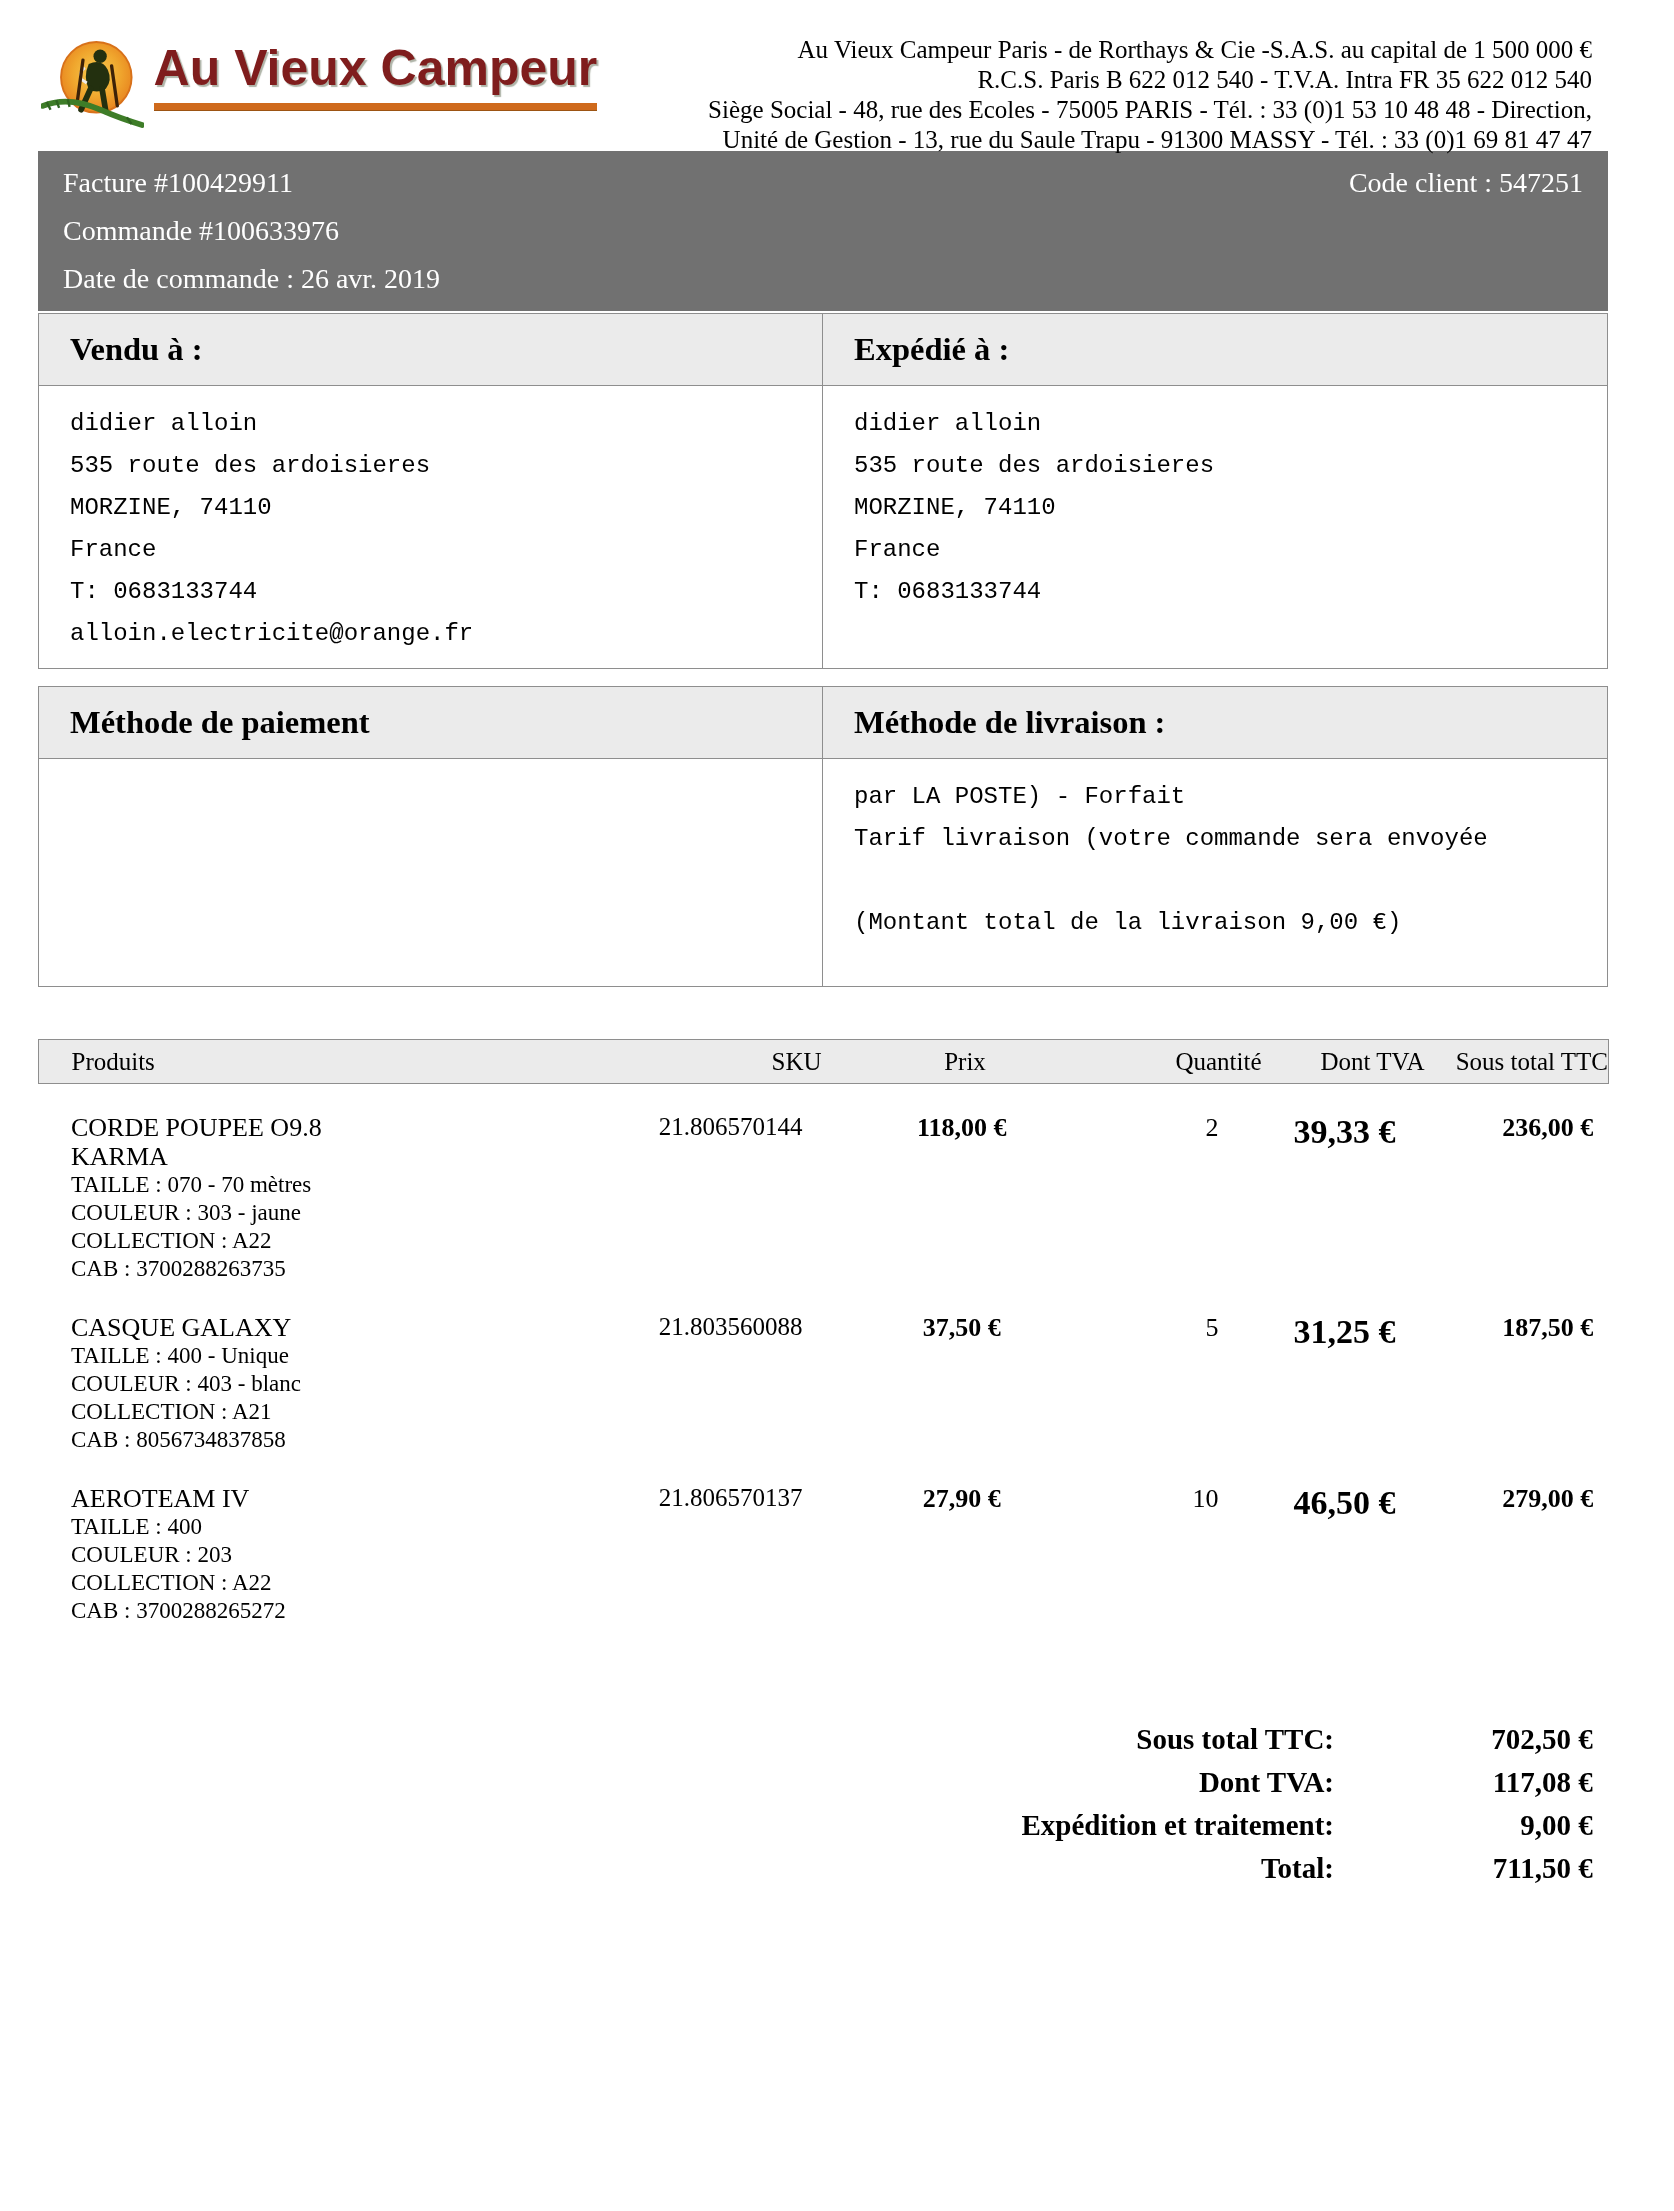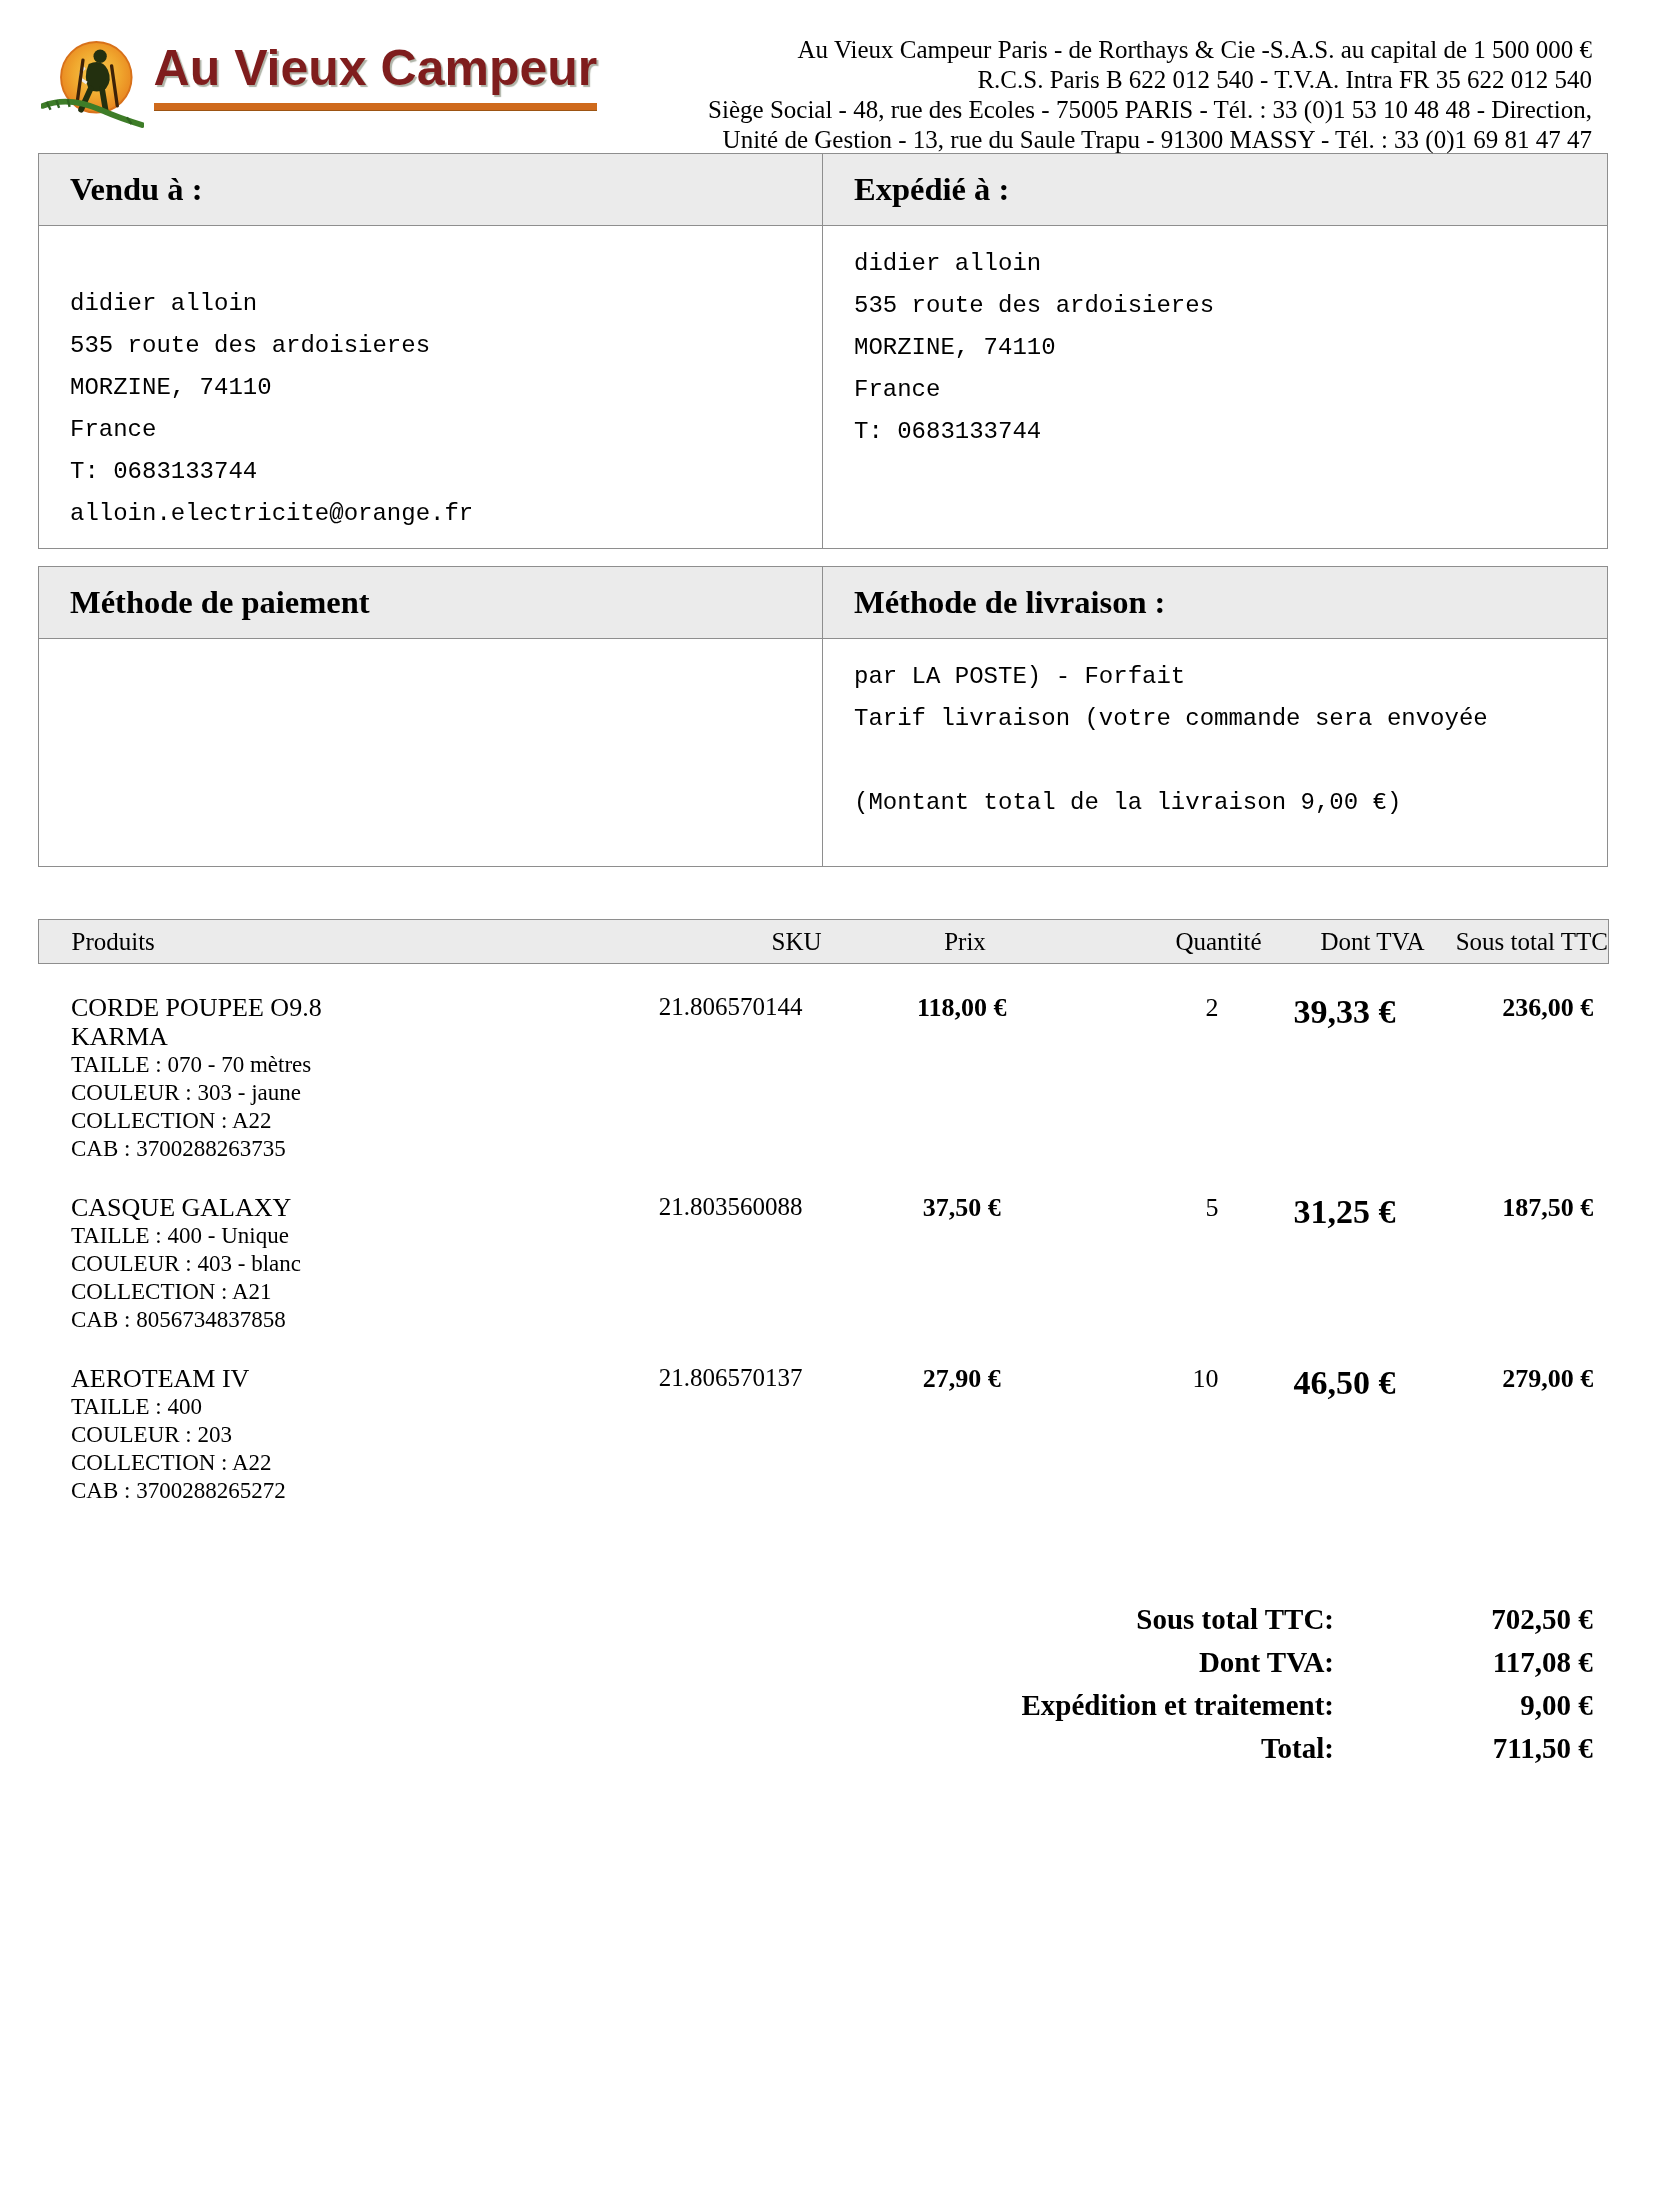--- a/index.html
+++ b/index.html
@@ -28,21 +28,21 @@
     margin:0 67px 0 38px;background:#717171;color:#fff;
     display:flex;justify-content:space-between;
     padding:7.6px 25px;box-sizing:border-box;
     font-size:28px;line-height:48px;height:160px;
   }
   .bar-right{white-space:nowrap;}
 
   
   .box{border:1.9px solid #8e8e8e;margin:0 67px 0 38px;display:flex;background:#fff;}
   .box .col{width:50%;box-sizing:border-box;display:flex;flex-direction:column;}
-  .box .col-left{border-right:1.9px solid #8e8e8e;gap:40px;}
+  .box .col-left{border-right:1.9px solid #8e8e8e;}
   .box-head{
     height:71px;line-height:71px;background:#ebebeb;border-bottom:1.9px solid #8e8e8e;
     font-size:32.5px;font-weight:bold;padding-left:31px;white-space:nowrap;
   }
   .box-body{padding:17px 31px 13.4px 31px;font-size:24px;line-height:42px;flex:1;font-family:Liberation Mono, monospace;}
   .box-addresses{margin-top:1.9px;}
   .box-methods{margin-top:17px;}
   .box-methods .box-body{padding-bottom:42px;}
   .ship-gap{height:42px;}
 
@@ -111,20 +111,28 @@
       </div>
     </div>
     <div class="company-info">
       <div>Au Vieux Campeur Paris - de Rorthays &amp; Cie -S.A.S. au capital de 1 500 000 €</div>
       <div>R.C.S. Paris B 622 012 540 - T.V.A. Intra FR 35 622 012 540</div>
       <div>Siège Social - 48, rue des Ecoles - 75005 PARIS - Tél. : 33 (0)1 53 10 48 48 - Direction,</div>
       <div>Unité de Gestion - 13, rue du Saule Trapu - 91300 MASSY - Tél. : 33 (0)1 69 81 47 47</div>
     </div>
   </header>
 
+  <section class="invoice-bar">
+    <div class="bar-left">
+      <div>Facture #100429911</div>
+      <div>Commande #100633976</div>
+      <div>Date de commande : 26 avr. 2019</div>
+    </div>
+    <div class="bar-right">Code client : 547251</div>
+  </section>
 
   <section class="box box-addresses">
     <div class="col col-left">
       <div class="box-head">Vendu à :</div>
       <div class="box-body">
         <div>didier alloin</div>
         <div>535 route des ardoisieres</div>
         <div>MORZINE, 74110</div>
         <div>France</div>
         <div>T: 0683133744</div>

